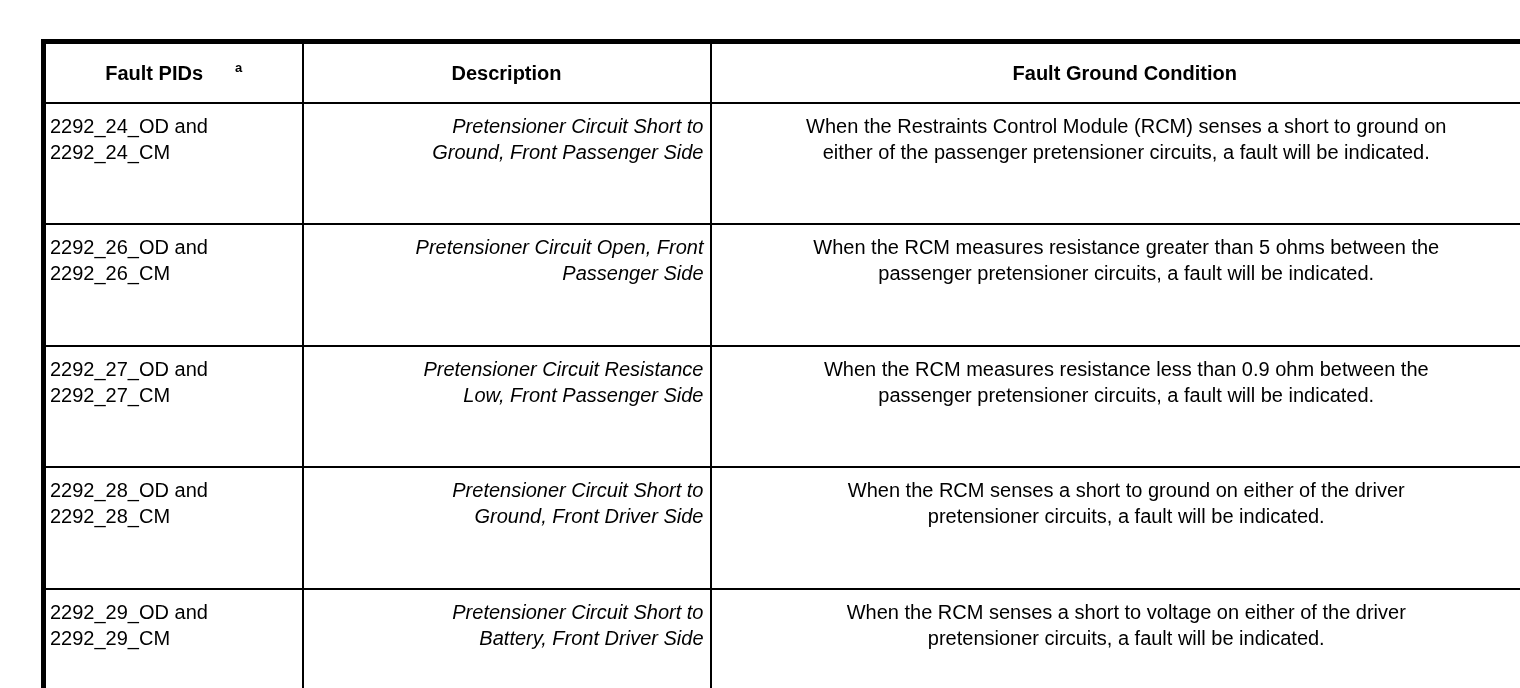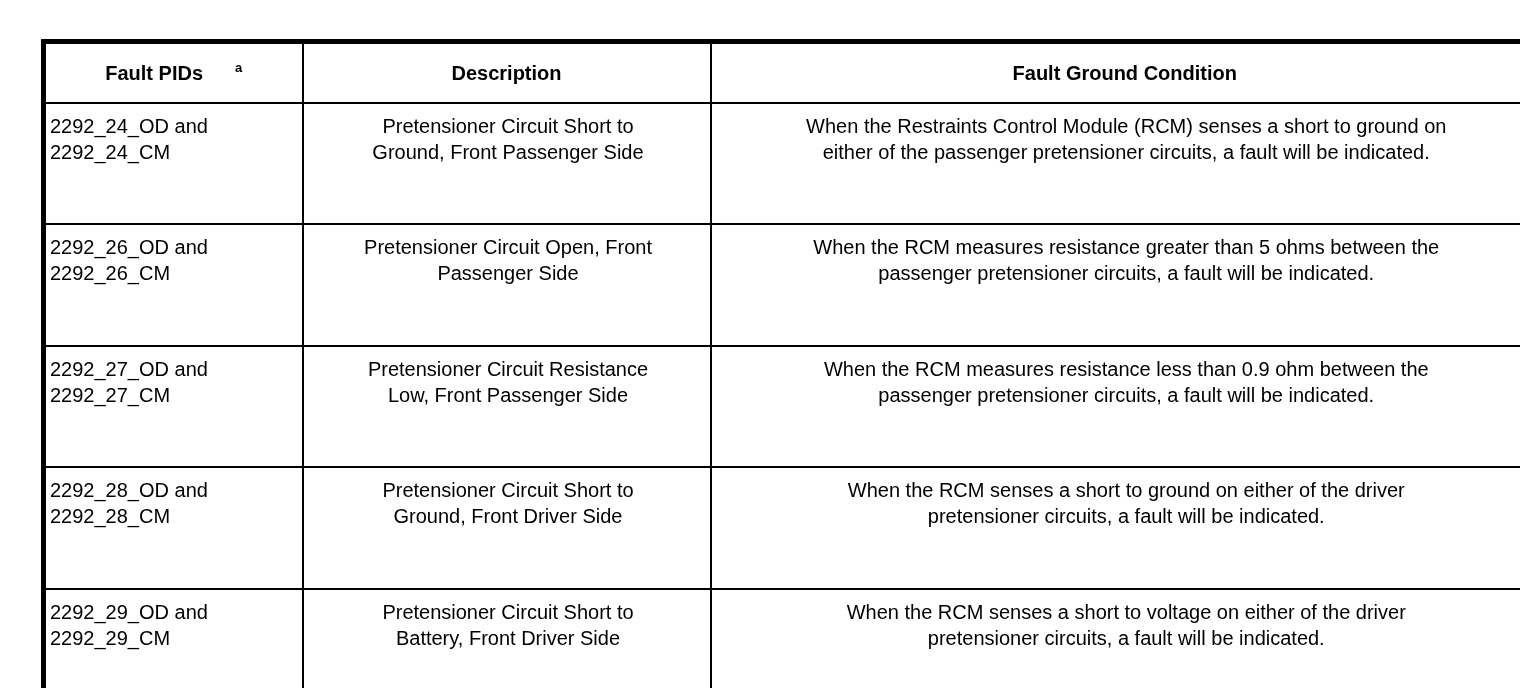--- a/index.html
+++ b/index.html
@@ -46,23 +46,24 @@
     vertical-align: top;
     padding-top: 9px;
     white-space: pre-line;
   }
   td.cell-pids {
     text-align: left;
     padding-left: 4px;
     padding-right: 4px;
   }
   td.cell-desc {
-    text-align: center;
+    text-align: right;
     padding-left: 9px;
     padding-right: 6px;
+    font-style: italic;
   }
   td.cell-cond {
     text-align: center;
     padding-left: 9px;
     padding-right: 6px;
   }
   col.c-pids { width: 259px; }
   col.c-desc { width: 408px; }
   col.c-cond { width: auto; }
   sup.footnote {

